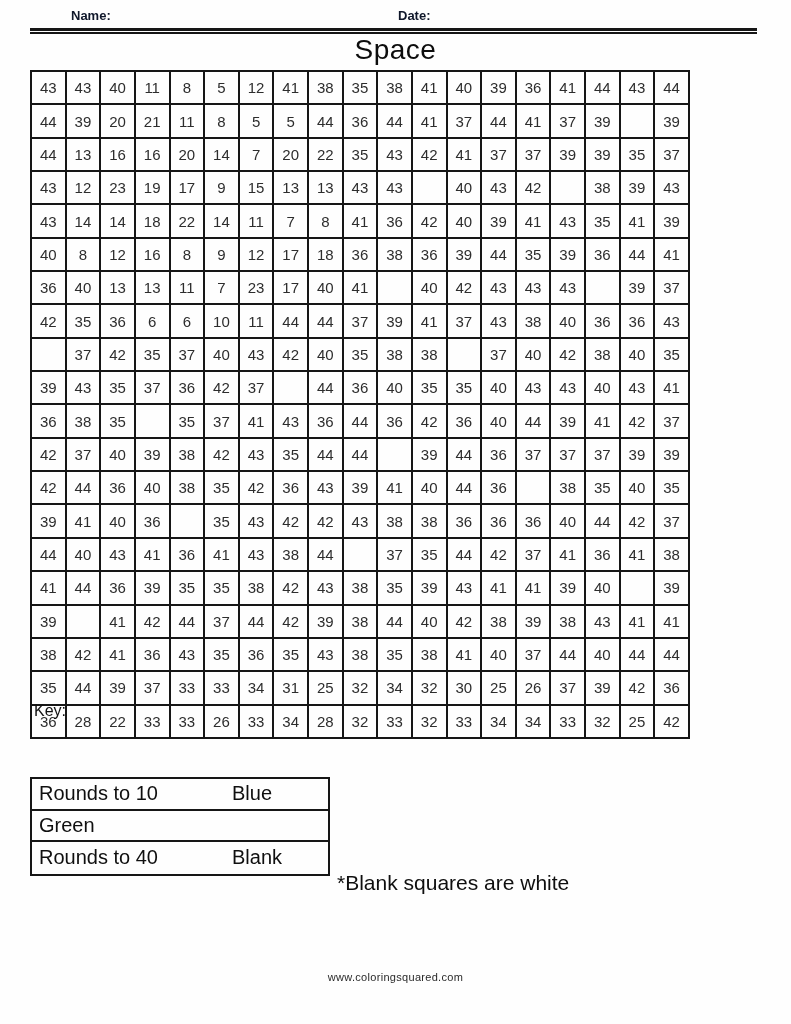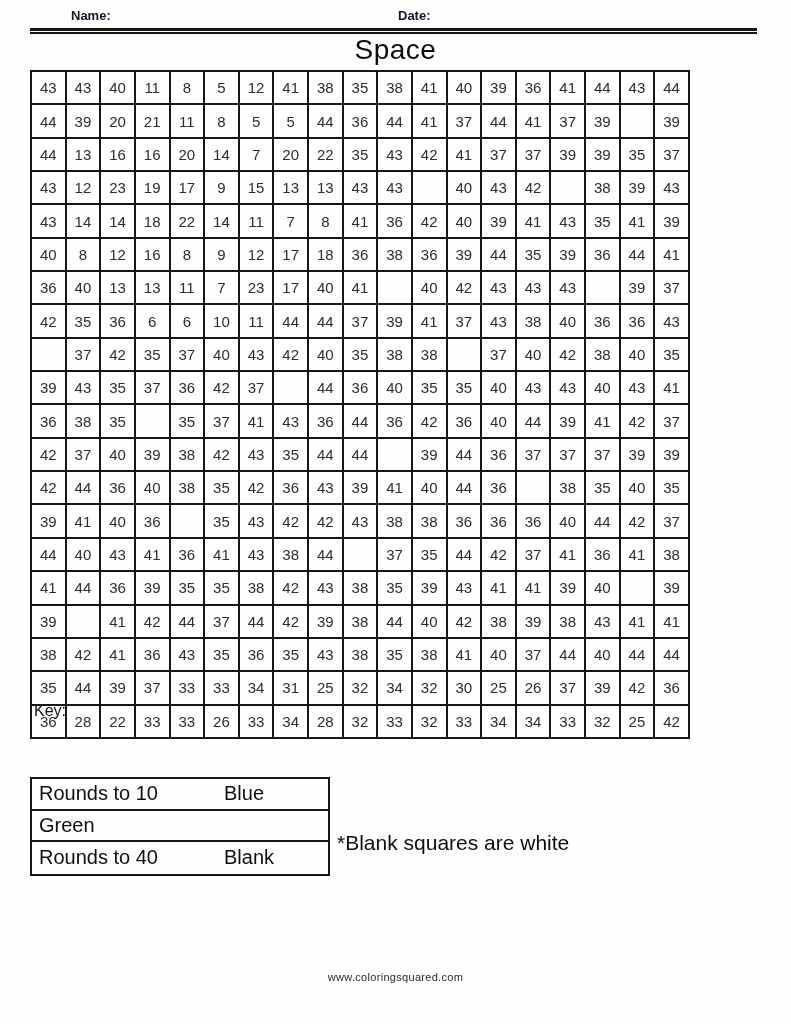--- a/index.html
+++ b/index.html
@@ -47,26 +47,27 @@
     position: absolute; left: 30px; top: 777px; width: 300px;
     border: 2px solid #161616;
   }
   .key-row {
     height: 31.5px;
     border-bottom: 2px solid #161616;
     display: flex; align-items: center;
     padding-left: 7px;
     font-size: 20px; color: #0f0f0f;
     background: #fefefe;
+    gap: 8px;
   }
   .key-row:last-child { border-bottom: none; }
   .key-rule { width: 185px; }
 
   .key-note {
-    position: absolute; left: 337px; top: 831px;
+    position: absolute; left: 337px; top: 871px;
     font-size: 21px; color: #0f0f0f;
   }
 
   .footer {
     position: absolute; top: 971px; left: 0; width: 100%;
     text-align: center; font-size: 11px; color: #2a2a2a;
     letter-spacing: 0.3px;
   }
 </style>
 </head>

